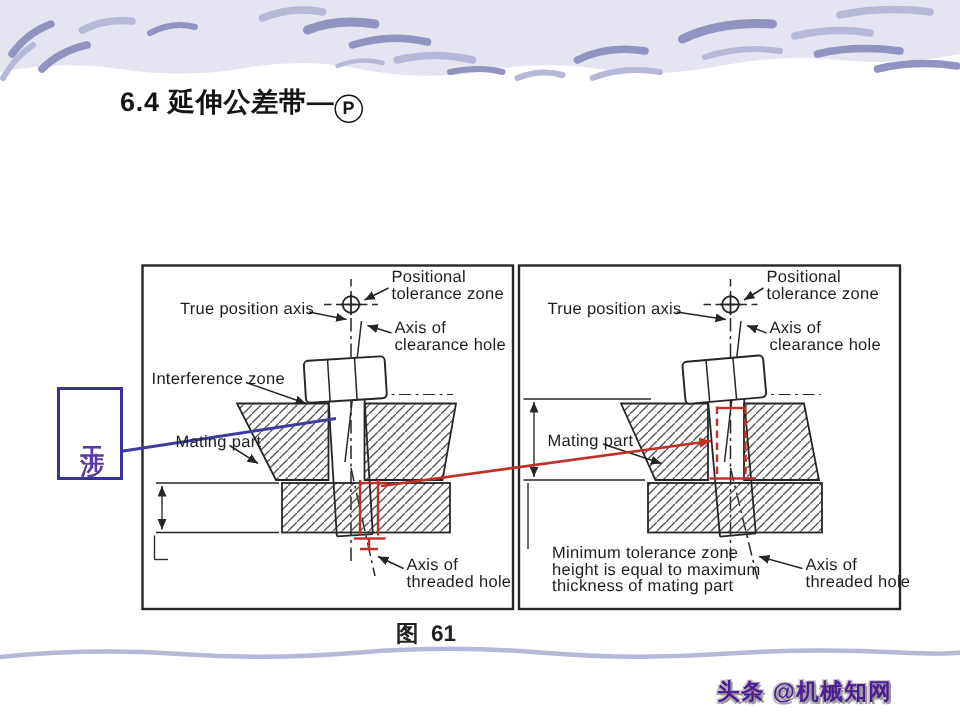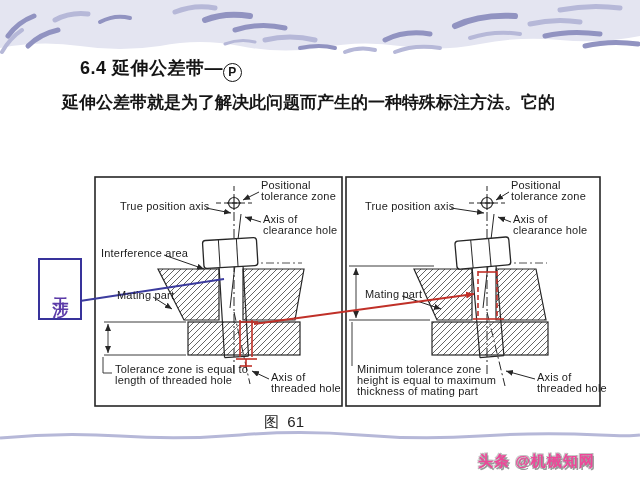--- a/index.html
+++ b/index.html
@@ -14,23 +14,23 @@
   .para .ln{white-space:nowrap;}
   .para .ind{padding-left:50px;}
   .hl-purple{color:#7030a0;}
   .hl-red{color:#c00000;}
   
   .dlabel{position:absolute;font-size:11px;line-height:11px;color:#1c1c1c;white-space:pre-line;letter-spacing:.2px;}
   
   .ganshe{left:38px;top:258px;width:40px;height:58px;border:2px solid #38339b;display:flex;align-items:center;justify-content:center;background:#fff;}
   .ganshe span{writing-mode:vertical-rl;text-orientation:upright;font-size:16px;font-weight:700;color:#5b3aa8;letter-spacing:4px;}
   
-  .caption{left:264px;top:413px;font-size:15px;font-weight:400;color:#222;white-space:pre;text-align:center;}
-  
-  .wm{left:478px;top:452px;font-size:15px;font-weight:700;color:#ec4899;letter-spacing:1px;text-shadow:1.5px 1.5px 0 #9a9a9a,-1px -1px 0 #c8c8c8,1px -1px 0 #b5b5b5,-1px 1px 0 #b5b5b5;white-space:nowrap;}
+  .caption{left:264px;top:413px;font-size:15px;font-weight:700;color:#222;white-space:pre;text-align:center;}
+  
+  .wm{left:478px;top:452px;font-size:15px;font-weight:700;color:#4c1d95;letter-spacing:1px;text-shadow:1.5px 1.5px 0 #9a9a9a,-1px -1px 0 #c8c8c8,1px -1px 0 #b5b5b5,-1px 1px 0 #b5b5b5;white-space:nowrap;}
   svg{display:block;}
 </style>
 </head>
 <body>
 
 <div class="stage">
 
   <svg class="abs" style="left:0;top:0" width="640" height="58" viewBox="0 0 640 58">
     <path d="M0,0 H640 V36 Q600,44 560,40 Q520,36 480,44 Q440,52 400,46 Q360,40 320,48 Q280,54 240,46 Q200,38 160,46 Q120,52 80,46 Q40,40 0,48 Z" fill="#e4e5f1"></path>
     <g fill="none" stroke-linecap="round">
@@ -59,21 +59,20 @@
 
   <svg class="abs" style="left:0;top:428" width="640" height="18" viewBox="0 0 640 18">
     <path d="M0,10 Q60,4 120,8 Q180,12 240,7 Q300,2 360,7 Q420,12 480,8 Q540,4 600,7 Q630,8.5 640,7" fill="none" stroke="#b6b8d8" stroke-width="3"></path>
   </svg>
 
   <div class="abs title">
     <span>6.4 延伸公差带—</span><span class="psym">P</span>
   </div>
 
   <div class="abs para">
-    <div class="ln">延伸公差带就是为了解决此问题而产生的一种特殊标注方法。它的</div>
   </div>
 
   <svg class="abs" style="left:0;top:0" width="640" height="480" viewBox="0 0 640 480">
     <defs>
       <marker id="arr" markerUnits="userSpaceOnUse" markerWidth="8" markerHeight="7" refX="7" refY="3" orient="auto">
           <path d="M0,0 L7,3 L0,6 Z" fill="#262626"></path>
         </marker>
       <marker id="arrR" markerUnits="userSpaceOnUse" markerWidth="9" markerHeight="8" refX="8" refY="3.5" orient="auto">
           <path d="M0,0 L8,3.5 L0,7 Z" fill="#c03028"></path>
         </marker>
@@ -191,34 +190,32 @@
 
     <line x1="80" y1="301" x2="224" y2="279" stroke="#3c3c9e" stroke-width="2"></line>
     <line x1="254" y1="324" x2="474" y2="294" stroke="#c03028" stroke-width="1.8" marker-end="url(#arrR)"></line>
   </svg>
 
   <div class="dlabel" style="left:261px;top:180px">Positional
 tolerance zone</div>
   <div class="dlabel" style="left:120px;top:201px">True position axis</div>
   <div class="dlabel" style="left:263px;top:214px">Axis of
 clearance hole</div>
-  <div class="dlabel" style="left:101px;top:248px">Interference area</div>
+  <div class="dlabel" style="left:101px;top:248px">Interference zone</div>
   <div class="dlabel" style="left:117px;top:290px">Mating part</div>
-  <div class="dlabel" style="left:115px;top:364px">Tolerance zone is equal to
-length of threaded hole</div>
   <div class="dlabel" style="left:271px;top:372px">Axis of
 threaded hole</div>
 
   <div class="dlabel" style="left:511px;top:180px">Positional
 tolerance zone</div>
   <div class="dlabel" style="left:365px;top:201px">True position axis</div>
   <div class="dlabel" style="left:513px;top:214px">Axis of
 clearance hole</div>
   <div class="dlabel" style="left:365px;top:289px">Mating part</div>
-  <div class="dlabel" style="left:357px;top:364px">Minimum tolerance zone
+  <div class="dlabel" style="left:368px;top:364px">Minimum tolerance zone
 height is equal to maximum
 thickness of mating part</div>
   <div class="dlabel" style="left:537px;top:372px">Axis of
 threaded hole</div>
 
   <div class="abs ganshe">
     <span>干涉</span>
   </div>
 
   <div class="abs caption">图  61</div>

